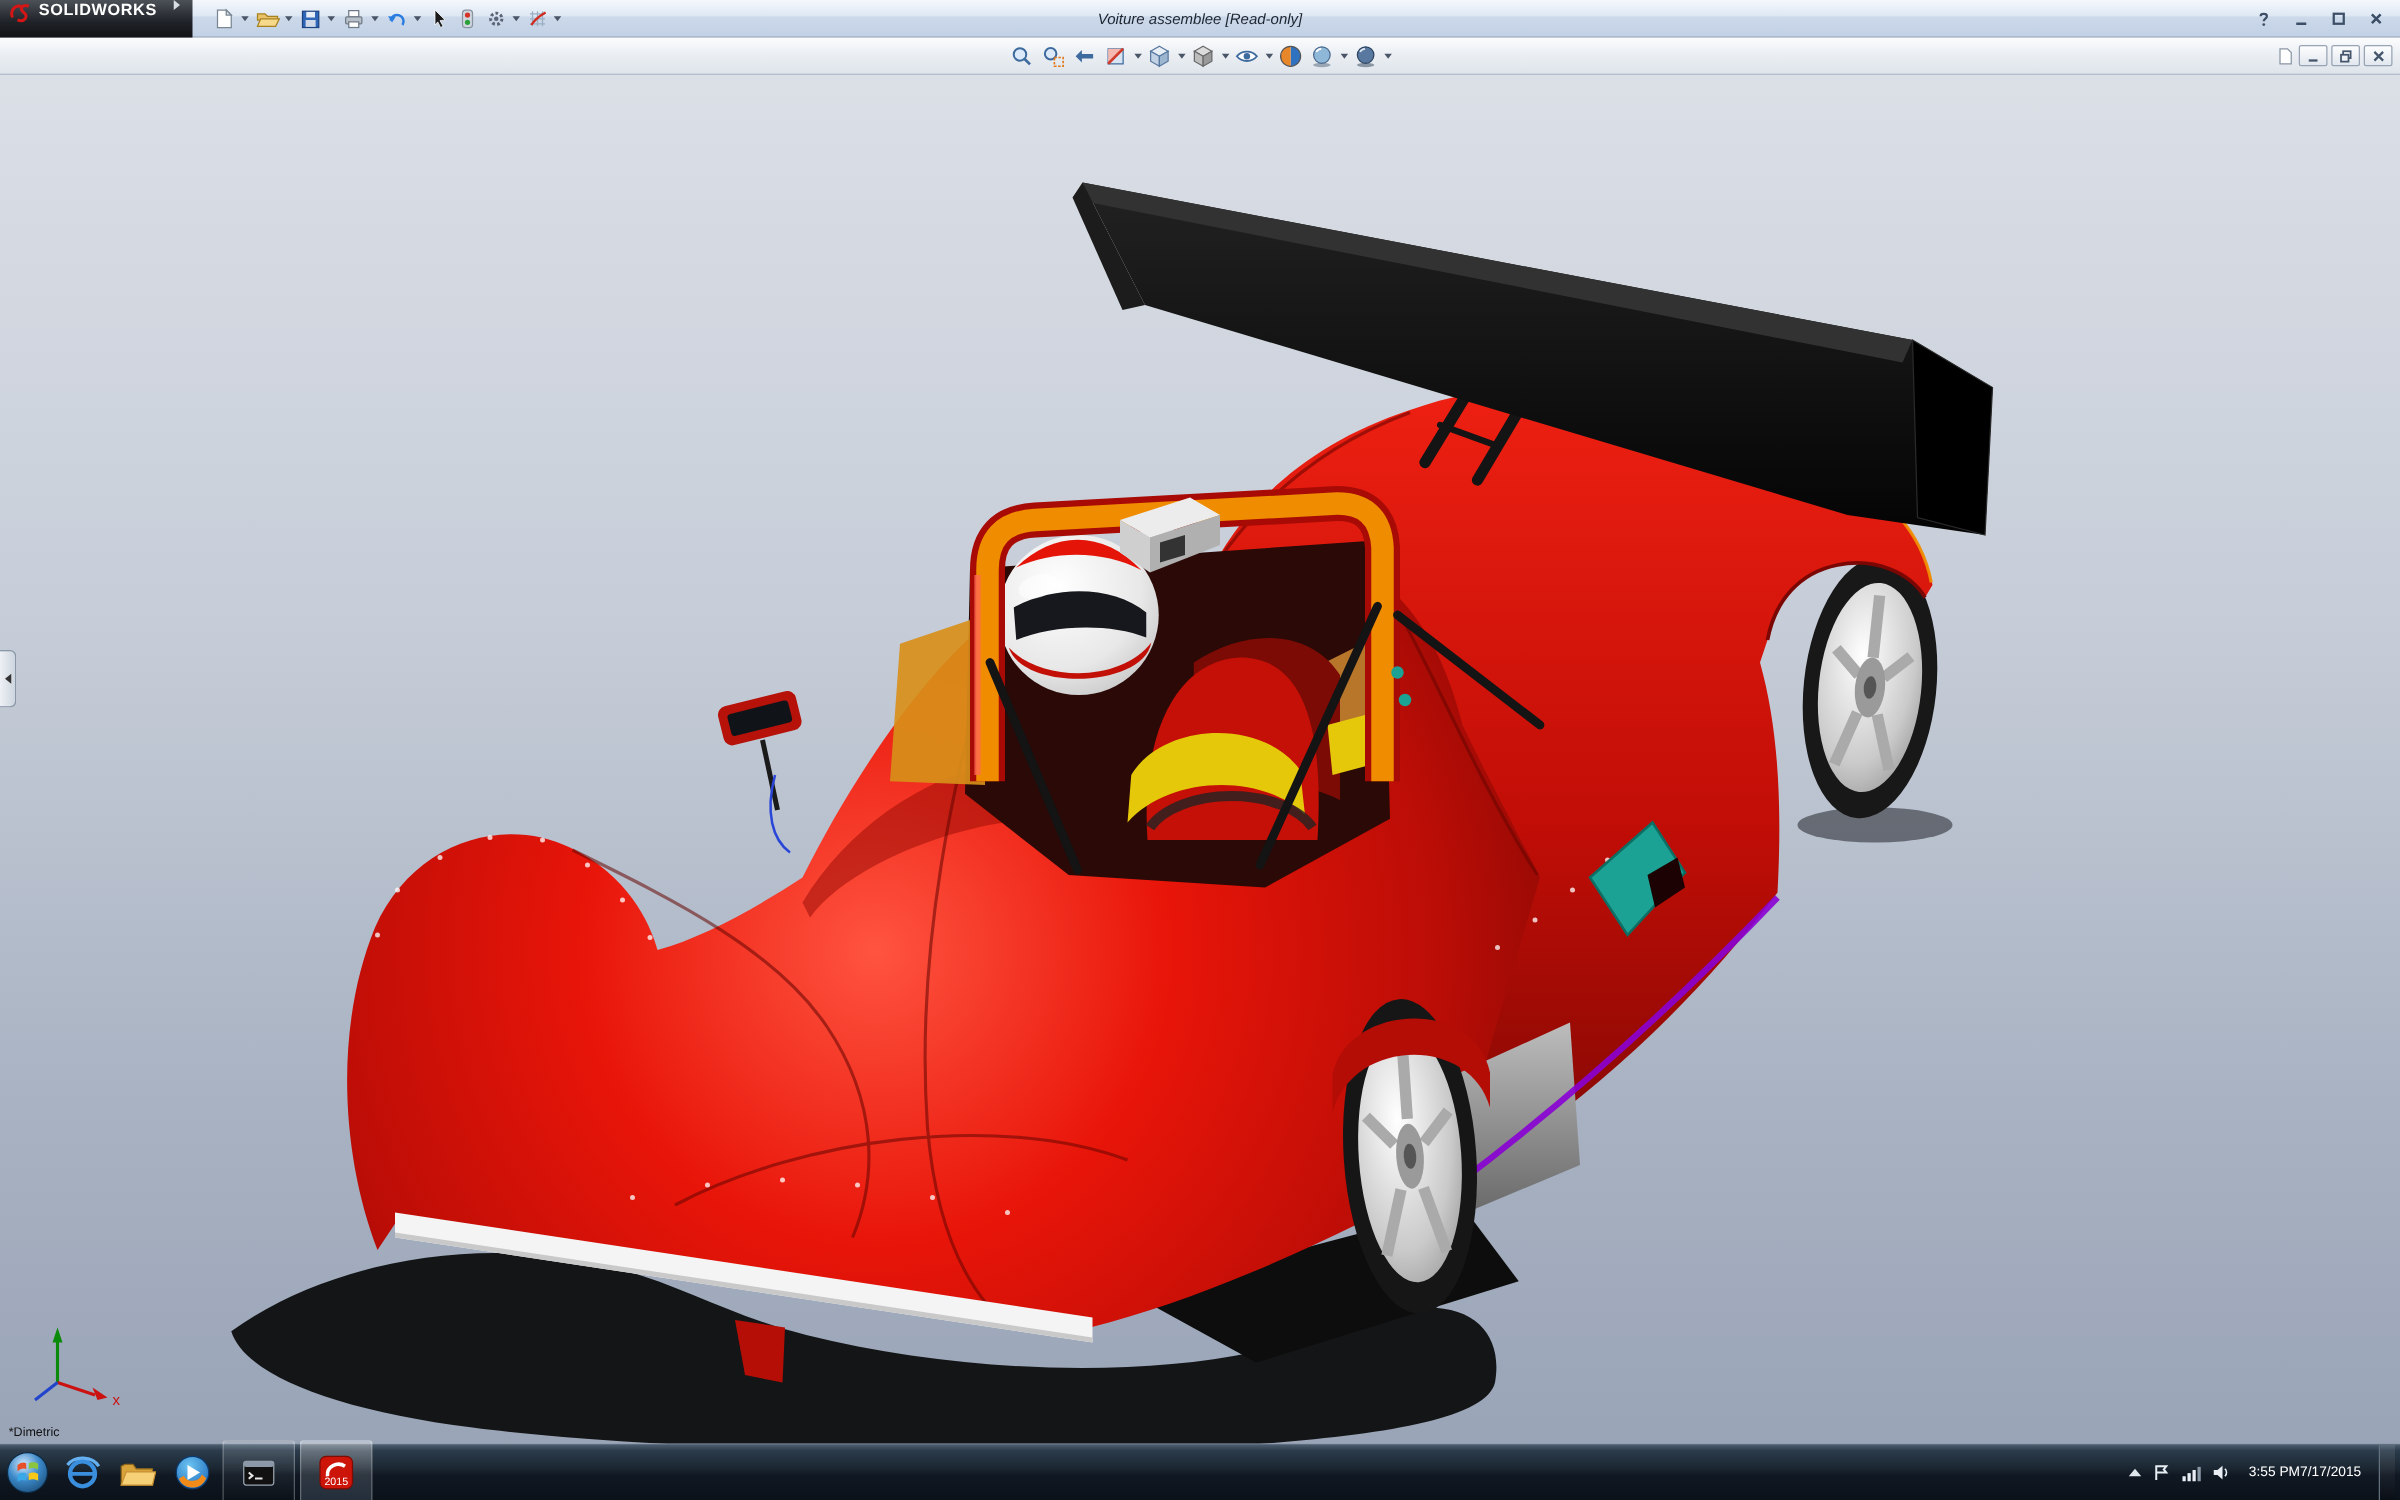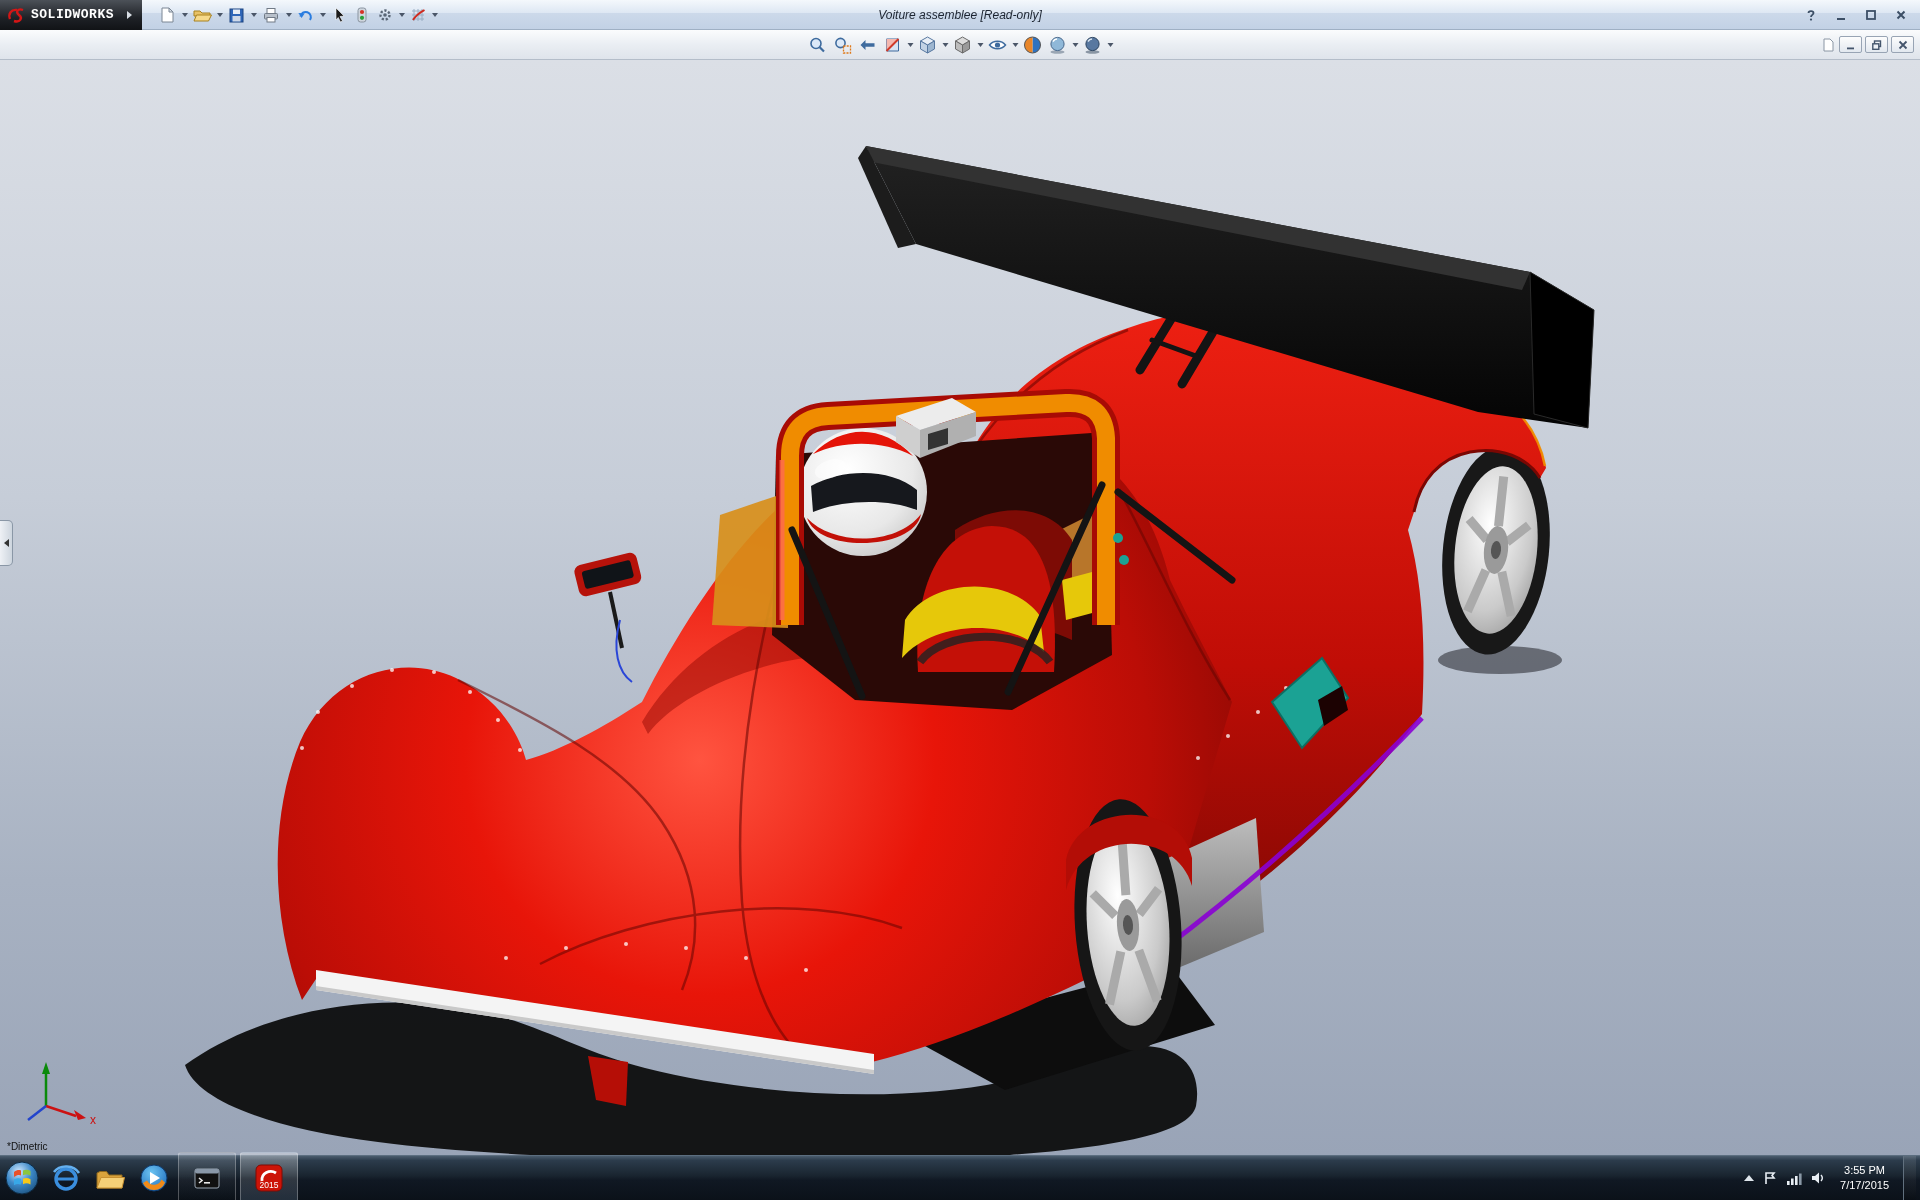--- a/index.html
+++ b/index.html
@@ -3,23 +3,23 @@
 <meta charset="utf-8">
 <style>
   * { margin:0; padding:0; box-sizing:border-box; }
   html,body { width:1920px; height:1200px; overflow:hidden; font-family:"Liberation Sans", sans-serif; }
   .screen { position:relative; width:1920px; height:1200px; background:#cfd5de; }
 
   
   .titlebar { position:absolute; top:0; left:0; width:100%; height:30px;
     background:linear-gradient(#f4f8fc, #dde7f3 45%, #ccd9ea 46%, #c2d1e5);
     border-bottom:1px solid #9fb0c4; display:flex; align-items:center; z-index:30; }
-  .logo-block { height:30px; padding:0 10px 0 6px; display:flex; align-items:center; gap:5px;
+  .logo-block { height:30px; padding:0 10px 0 6px; display:flex; align-items:flex-start; gap:5px;
     background:linear-gradient(#4c5158, #1e2126 60%, #111316); color:#fff; font-weight:bold;
-    font-size:13px; letter-spacing:.5px;font-family:Liberation Mono, monospace; }
+    font-size:13px; letter-spacing:.5px; }
   .logo-expand { width:0; height:0; border-top:4px solid transparent; border-bottom:4px solid transparent; border-left:5px solid #d8dde4; margin-left:8px; }
   .tb-group { display:flex; align-items:center; margin-left:14px; gap:1px; }
   .tbtn { height:24px; display:flex; align-items:center; justify-content:center; padding:0 2px; border-radius:3px; }
   .dd { width:9px; height:24px; display:flex; align-items:center; justify-content:center; }
   .dd::after { content:""; border-left:3px solid transparent; border-right:3px solid transparent; border-top:4px solid #4a5668; }
   .title-text { position:absolute; left:50%; transform:translateX(-50%); top:8px; font-size:12px; color:#1c2430;font-style:italic; }
   .win-controls { position:absolute; right:6px; top:5px; display:flex; gap:4px; }
   .wbtn { width:26px; height:19px; display:flex; align-items:center; justify-content:center; border-radius:3px; }
 
   
@@ -51,21 +51,21 @@
   .taskbar { position:absolute; bottom:0; left:0; width:100%; height:45px;
     background:linear-gradient(#4a5c6d 0%, #2c3c4c 10%, #19242f 45%, #101823 55%, #0b1119 100%);
     border-top:1px solid #5c6e80; display:flex; align-items:center; z-index:40; }
   .task-icon { width:44px; height:40px; display:flex; align-items:center; justify-content:center; border-radius:3px; }
   .task-btn { width:58px; height:52px; margin:0 2px; border:1px solid rgba(255,255,255,.28); border-radius:3px;
     background:linear-gradient(rgba(255,255,255,.16), rgba(255,255,255,.05) 50%, rgba(0,0,0,.12));
     display:flex; align-items:center; justify-content:center; }
   .task-btn.active { background:linear-gradient(rgba(255,255,255,.34), rgba(255,255,255,.14) 50%, rgba(140,180,220,.18)); }
   .tray { margin-left:auto; display:flex; align-items:center; gap:8px; padding-right:4px; }
   .tray-arrow { width:0; height:0; border-left:5px solid transparent; border-right:5px solid transparent; border-bottom:6px solid #dfe6ec; }
-  .clock { display:flex; flex-direction:column; align-items:center; color:#fff; font-size:11px; line-height:15px; padding:0 6px; }
+  .clock { display:flex; flex-direction:row; align-items:center; color:#fff; font-size:11px; line-height:15px; padding:0 6px; }
   .show-desktop { width:13px; height:45px; border-left:1px solid #61707e; background:linear-gradient(rgba(255,255,255,.1),rgba(0,0,0,.15)); }
 </style>
 </head>
 <body>
 
 <div class="screen">
 
   <div class="titlebar">
     <div class="logo-block">
       <svg width="20" height="20" viewBox="0 0 20 20">

